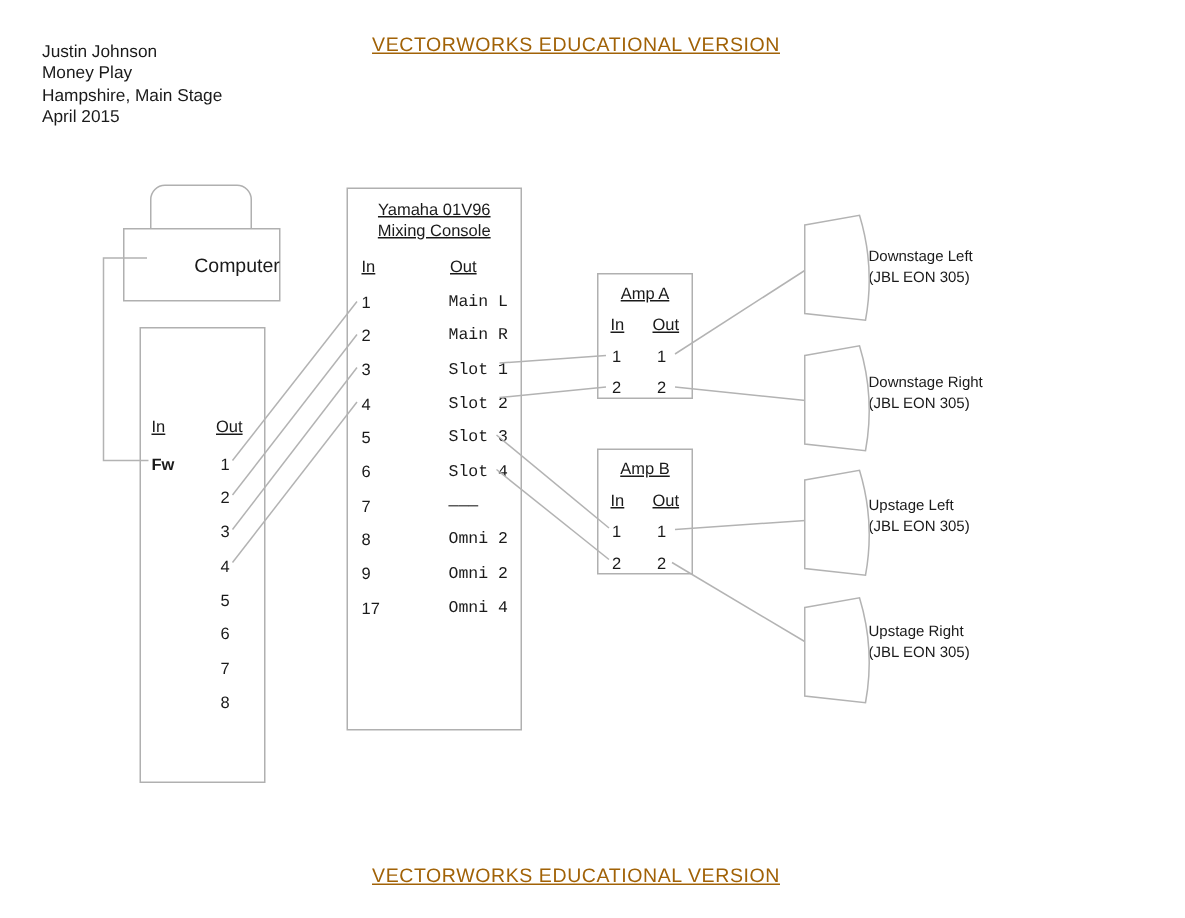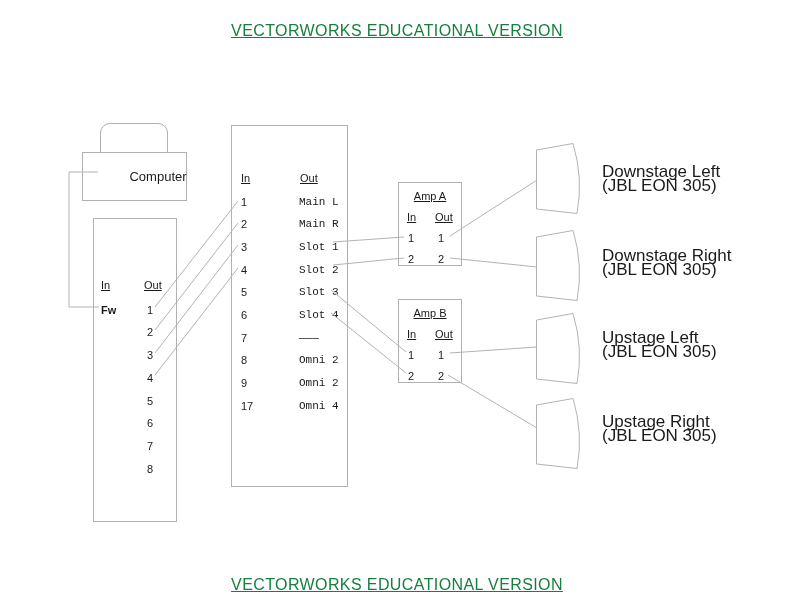--- a/index.html
+++ b/index.html
@@ -4,22 +4,22 @@
 <style>
   html,body{margin:0;padding:0;background:#fff;}
   #canvas{
     position:relative;width:790px;height:612px;background:#ffffff;overflow:hidden;
     font-family:"Liberation Sans","DejaVu Sans",sans-serif;color:#1a1a1a;
   }
   .abs{position:absolute;}
   
   .watermark{
     position:absolute;left:384px;transform:translateX(-50%);
-    font-size:16px;letter-spacing:.4px;color:#15803d;
-    text-decoration:underline;white-space:nowrap;font-weight:400;margin-left:13px;
+    font-size:13px;letter-spacing:.4px;color:#a16207;
+    text-decoration:underline;white-space:nowrap;font-weight:400;
   }
   
   #info-block{left:28px;top:28px;font-size:11.5px;line-height:14.3px;}
   
   .box{position:absolute;border:1px solid #b0b0b0;box-sizing:border-box;background:transparent;}
   .u{text-decoration:underline;}
   .ctr{text-align:center;}
   
   #monitor-back{left:100px;top:123px;width:68px;height:40px;border:1px solid #b0b0b0;
     border-radius:10px;box-sizing:border-box;background:#fff;position:absolute;}
@@ -44,32 +44,38 @@
   .amp-box{width:64px;height:84px;font-size:11px;}
   #ampA-box{left:398px;top:182px;}
   #ampB-box{left:398px;top:299px;}
   .amp-title{position:absolute;left:0;top:7px;width:100%;}
   .a-in-h{position:absolute;left:8px;top:28px;}
   .a-out-h{position:absolute;left:36px;top:28px;}
   .arow{position:absolute;left:0;width:100%;height:12px;}
   .ain{position:absolute;left:6px;width:12px;text-align:center;}
   .aout{position:absolute;left:36px;width:12px;text-align:center;}
   
-  .spk-label{position:absolute;left:602px;font-size:17px;line-height:14px;}
+  .spk-label{position:absolute;left:579px;font-size:10px;line-height:14px;}
   
   #wires{position:absolute;left:0;top:0;pointer-events:none;}
 </style>
 </head>
 <body>
 
 <div id="canvas">
 
   <div class="watermark" style="top:22px">VECTORWORKS EDUCATIONAL VERSION</div>
   <div class="watermark" style="top:576px">VECTORWORKS EDUCATIONAL VERSION</div>
 
+  <div class="abs" id="info-block">
+    <div>Justin Johnson</div>
+    <div>Money Play</div>
+    <div>Hampshire, Main Stage</div>
+    <div>April 2015</div>
+  </div>
 
   <div id="monitor-back"></div>
   <div class="box" id="computer-box">
     <span>Computer</span>
   </div>
 
   <div class="box" id="maudio-box">
     <span class="m-in-h u">In</span>
     <span class="m-out-h u">Out</span>
     <span class="m-fw">Fw</span>
@@ -77,20 +83,24 @@
     <span class="mout" style="top:107.4px">2</span>
     <span class="mout" style="top:130.1px">3</span>
     <span class="mout" style="top:152.8px">4</span>
     <span class="mout" style="top:175.5px">5</span>
     <span class="mout" style="top:198.2px">6</span>
     <span class="mout" style="top:220.9px">7</span>
     <span class="mout" style="top:243.6px">8</span>
   </div>
 
   <div class="box" id="console-box">
+    <div id="console-title" class="ctr">
+      <div class="u">Yamaha 01V96</div>
+      <div class="u">Mixing Console</div>
+    </div>
     <span class="y-in-h u">In</span>
     <span class="y-out-h u">Out</span>
 
     <div class="yrow" style="top:69.6px">
       <span class="yin">1</span>
       <span class="yout">Main L</span>
     </div>
     <div class="yrow" style="top:92.3px">
       <span class="yin">2</span>
       <span class="yout">Main R</span>

